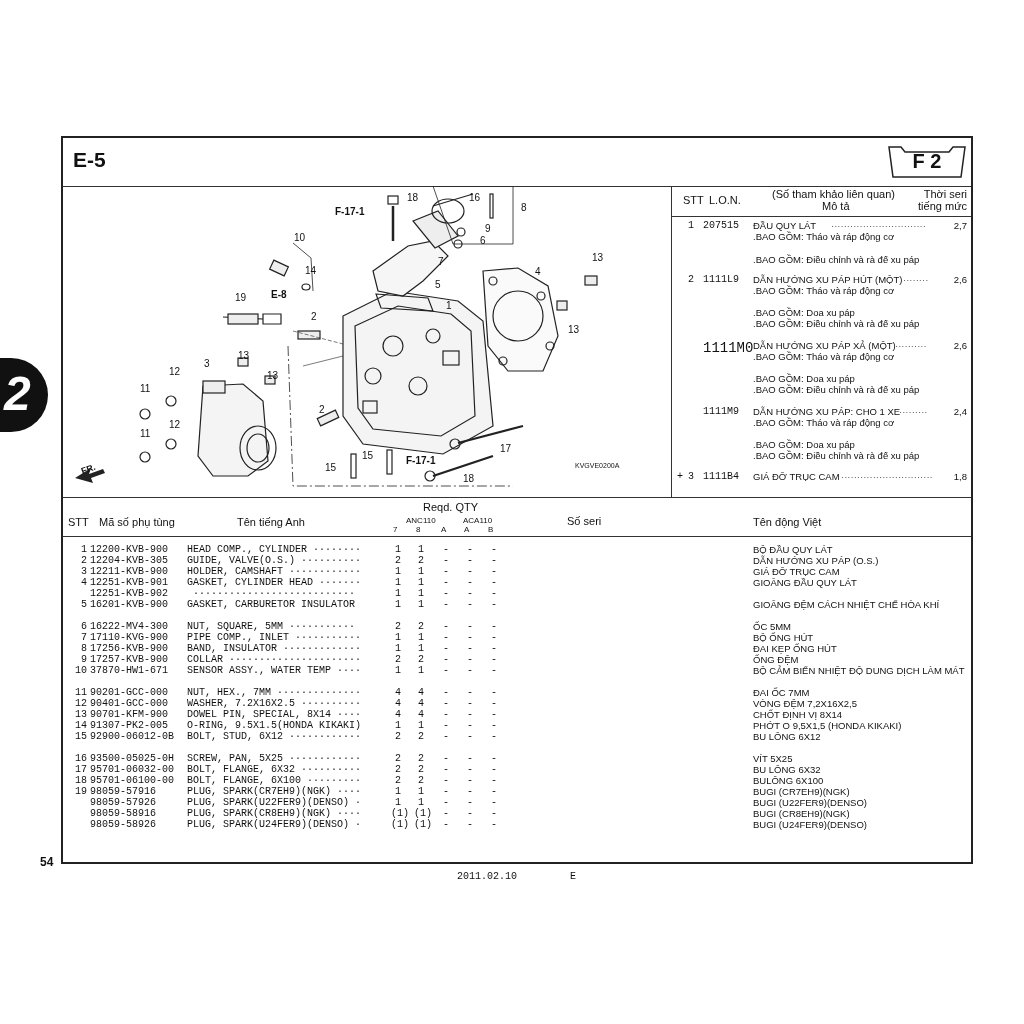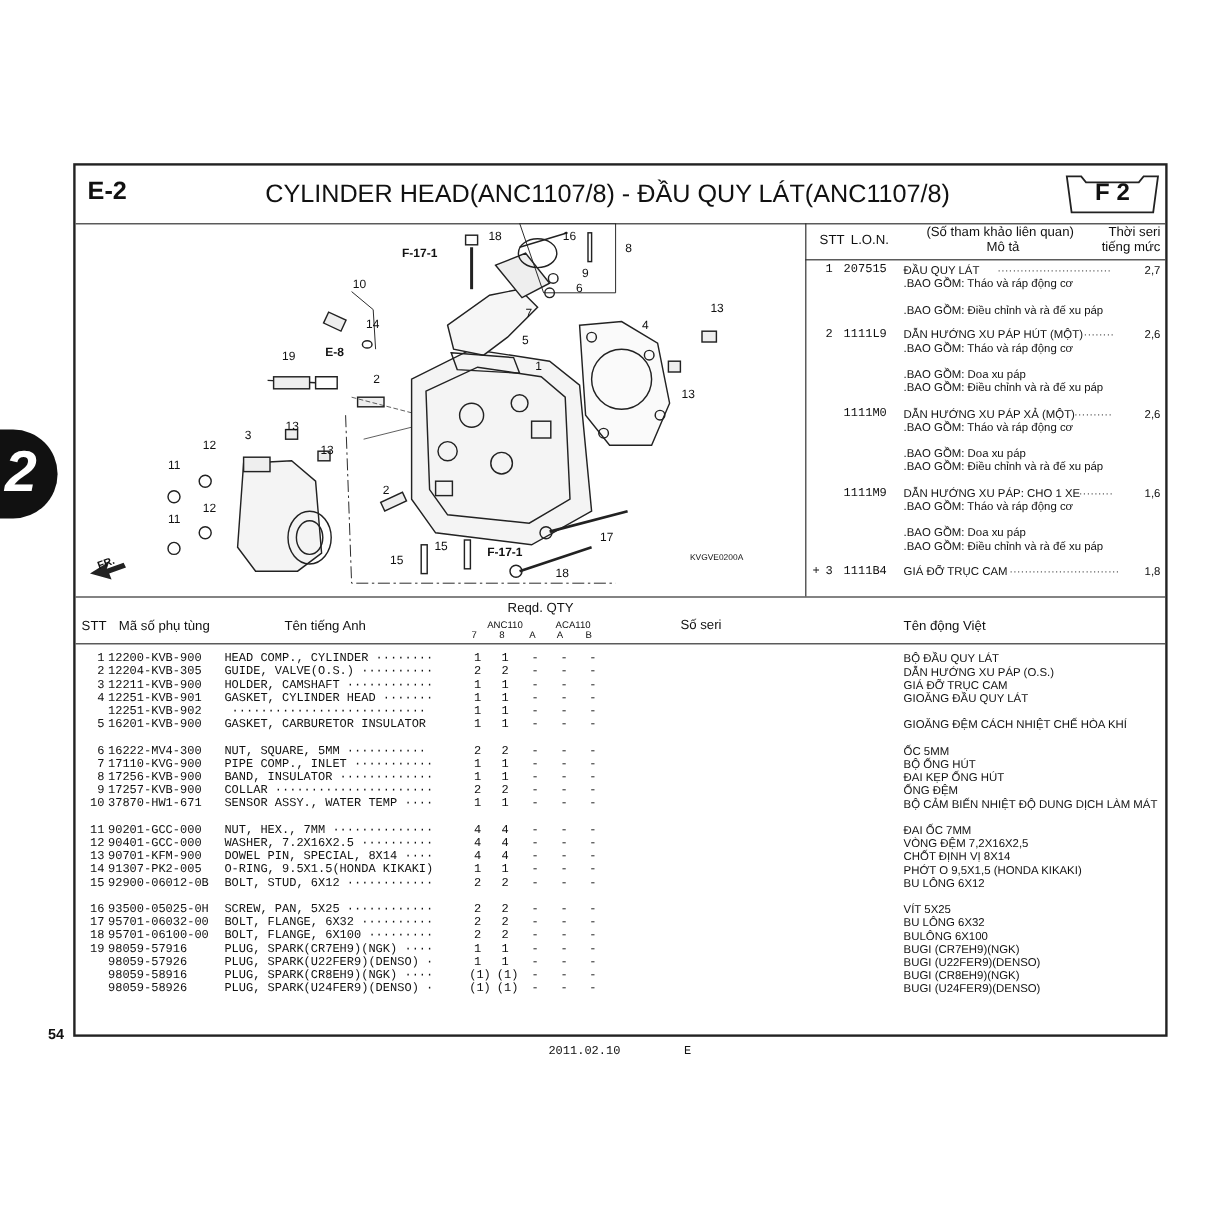--- a/index.html
+++ b/index.html
@@ -27,22 +27,21 @@
 </head>
 <body>
 
 <div style="position:absolute;left:0;top:358px;width:48px;height:74px;background:#111;border-radius:0 37px 37px 0;">
   <span style="position:absolute;left:4px;top:8px;font-size:48px;font-weight:bold;color:#fff;font-style:italic;">2</span>
 </div>
 
 <div class="frame">
 
   <div class="hdr">
-    <span class="code">E-2</span>
-    <span class="title">CYLINDER HEAD(ANC1107/8) - ĐẦU QUY LÁT(ANC1107/8)</span>
+    <span class="code">E-5</span>
     <div class="fbadge">
       <svg width="80" height="36" viewBox="0 0 80 36">
         <polygon points="2,3 14,3 18,8 62,8 66,3 78,3 74,33 6,33" fill="none" stroke="#222" stroke-width="1.5"></polygon>
       </svg>
       <span>F 2</span>
     </div>
   </div>
 
   <div class="diagram">
     <svg width="606" height="311" viewBox="0 0 606 311" style="position:absolute;left:0;top:0;">
@@ -181,34 +180,34 @@
       <span class="mono" style="position:absolute;left:32px;font-size:10px">1111L9</span>
       <span style="position:absolute;left:82px">DẪN HƯỚNG XU PÁP HÚT (MỘT)</span>
       <span style="position:absolute;left:232px;color:#555">········</span>
       <span style="position:absolute;right:4px">2,6</span>
       <span style="position:absolute;left:82px;top:11px">.BAO GỒM: Tháo và ráp động cơ</span>
       <span style="position:absolute;left:82px;top:33px">.BAO GỒM: Doa xu páp</span>
       <span style="position:absolute;left:82px;top:44px">.BAO GỒM: Điều chỉnh và rà đế xu páp</span>
     </div>
 
     <div class="lab-row" style="left:0;top:154px;width:300px">
-      <span class="mono" style="position:absolute;left:32px;font-size:10px">1111M0</span>
+      <span class="mono" style="position:absolute;left:32px;font-size:14px">1111M0</span>
       <span style="position:absolute;left:82px">DẪN HƯỚNG XU PÁP XẢ (MỘT)</span>
       <span style="position:absolute;left:224px;color:#555">··········</span>
       <span style="position:absolute;right:4px">2,6</span>
       <span style="position:absolute;left:82px;top:11px">.BAO GỒM: Tháo và ráp động cơ</span>
       <span style="position:absolute;left:82px;top:33px">.BAO GỒM: Doa xu páp</span>
       <span style="position:absolute;left:82px;top:44px">.BAO GỒM: Điều chỉnh và rà đế xu páp</span>
     </div>
 
     <div class="lab-row" style="left:0;top:220px;width:300px">
       <span class="mono" style="position:absolute;left:32px;font-size:10px">1111M9</span>
       <span style="position:absolute;left:82px">DẪN HƯỚNG XU PÁP: CHO 1 XE</span>
       <span style="position:absolute;left:228px;color:#555">·········</span>
-      <span style="position:absolute;right:4px">1,6</span>
+      <span style="position:absolute;right:4px">2,4</span>
       <span style="position:absolute;left:82px;top:11px">.BAO GỒM: Tháo và ráp động cơ</span>
       <span style="position:absolute;left:82px;top:33px">.BAO GỒM: Doa xu páp</span>
       <span style="position:absolute;left:82px;top:44px">.BAO GỒM: Điều chỉnh và rà đế xu páp</span>
     </div>
 
     <div class="lab-row" style="left:0;top:285px;width:300px">
       <span class="mono" style="position:absolute;left:6px;font-size:10px">+</span>
       <span class="mono" style="position:absolute;left:17px;font-size:10px">3</span>
       <span class="mono" style="position:absolute;left:32px;font-size:10px">1111B4</span>
       <span style="position:absolute;left:82px">GIÁ ĐỠ TRỤC CAM</span>

